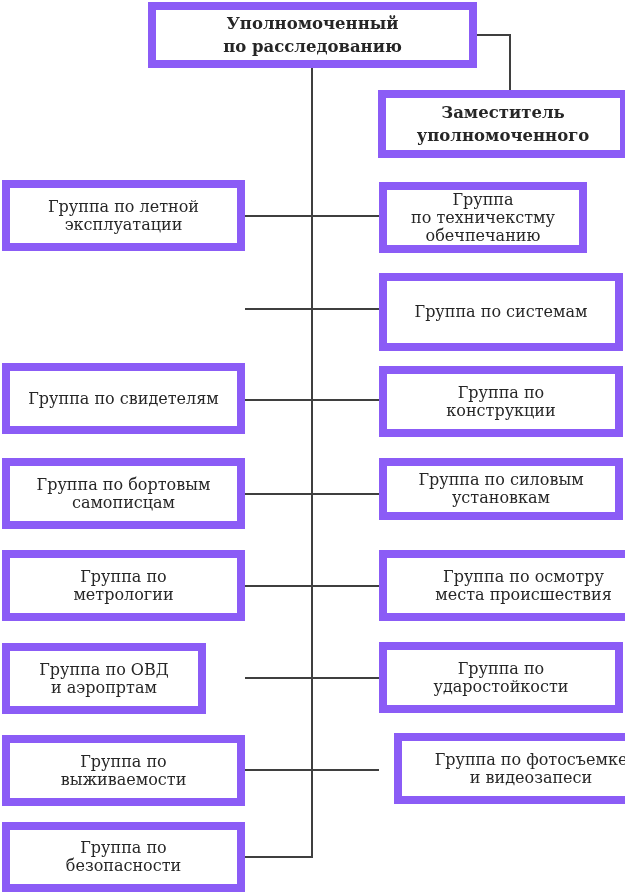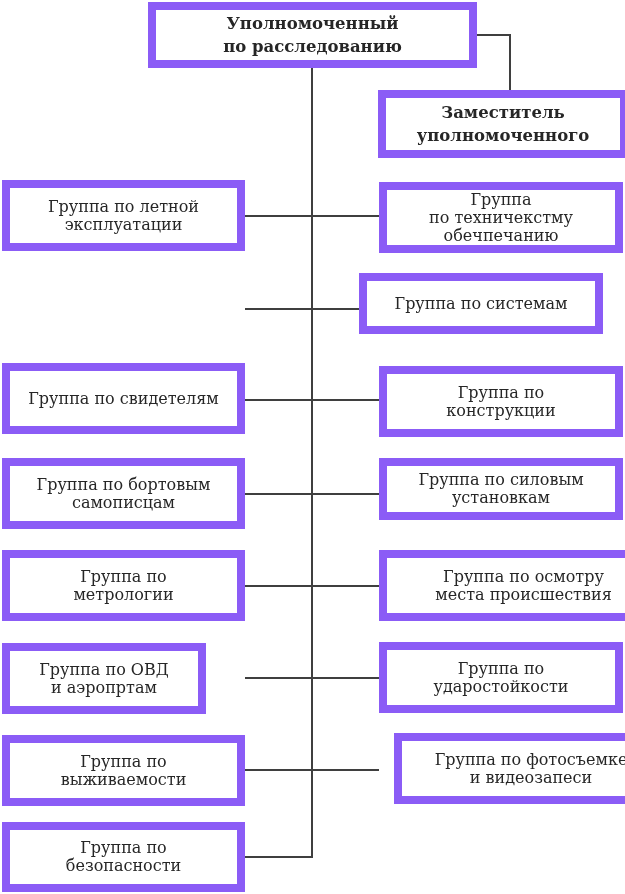--- a/index.html
+++ b/index.html
@@ -91,26 +91,26 @@
   </div>
   <div class="box" style="left:2px;top:735px;width:243px;height:71px">
     <span class="label">Группа по
 выживаемости</span>
   </div>
   <div class="box" style="left:2px;top:822px;width:243px;height:70px">
     <span class="label">Группа по
 безопасности</span>
   </div>
 
-  <div class="box" style="left:379px;top:182px;width:244px;height:71px">
+  <div class="box" style="left:379px;top:182px;width:208px;height:71px">
     <span class="label">Группа
 по техничекстму
 обечпечанию</span>
   </div>
-  <div class="box" style="left:359px;top:273px;width:244px;height:61px">
+  <div class="box" style="left:379px;top:273px;width:244px;height:78px">
     <span class="label">Группа по системам</span>
   </div>
   <div class="box" style="left:379px;top:366px;width:244px;height:71px">
     <span class="label">Группа по
 конструкции</span>
   </div>
   <div class="box" style="left:379px;top:458px;width:244px;height:62px">
     <span class="label">Группа по силовым
 установкам</span>
   </div>

